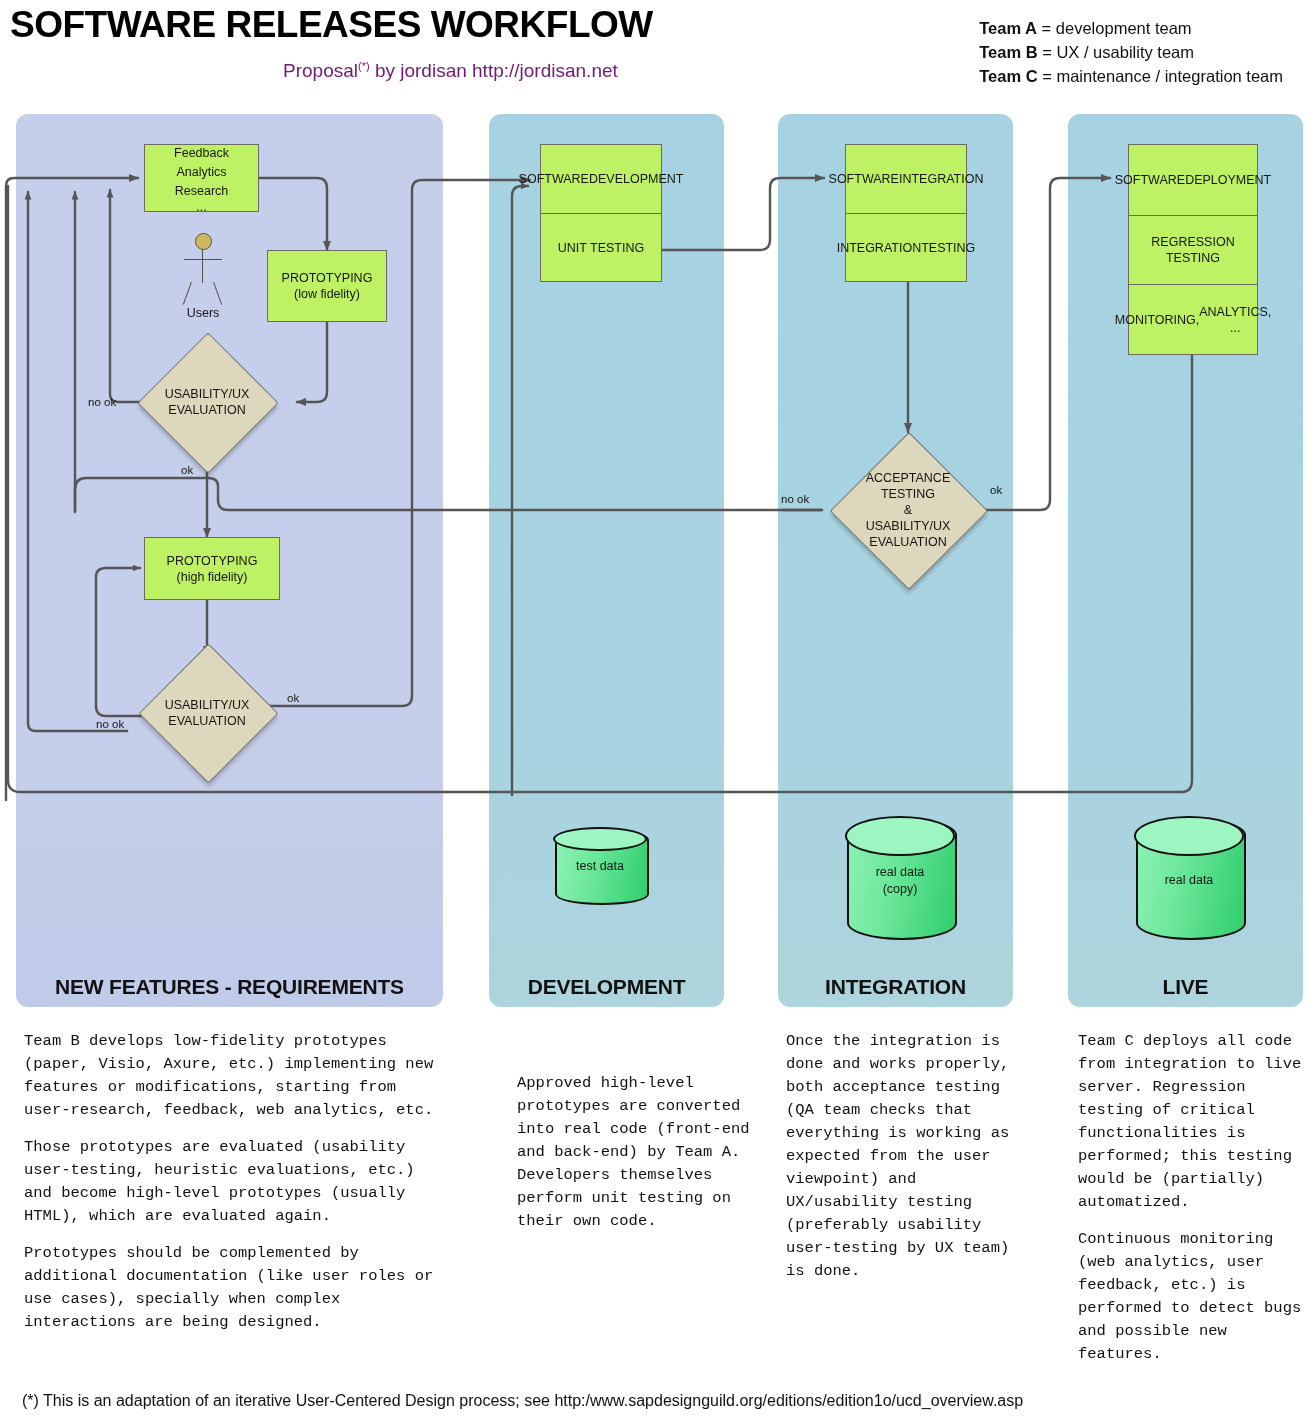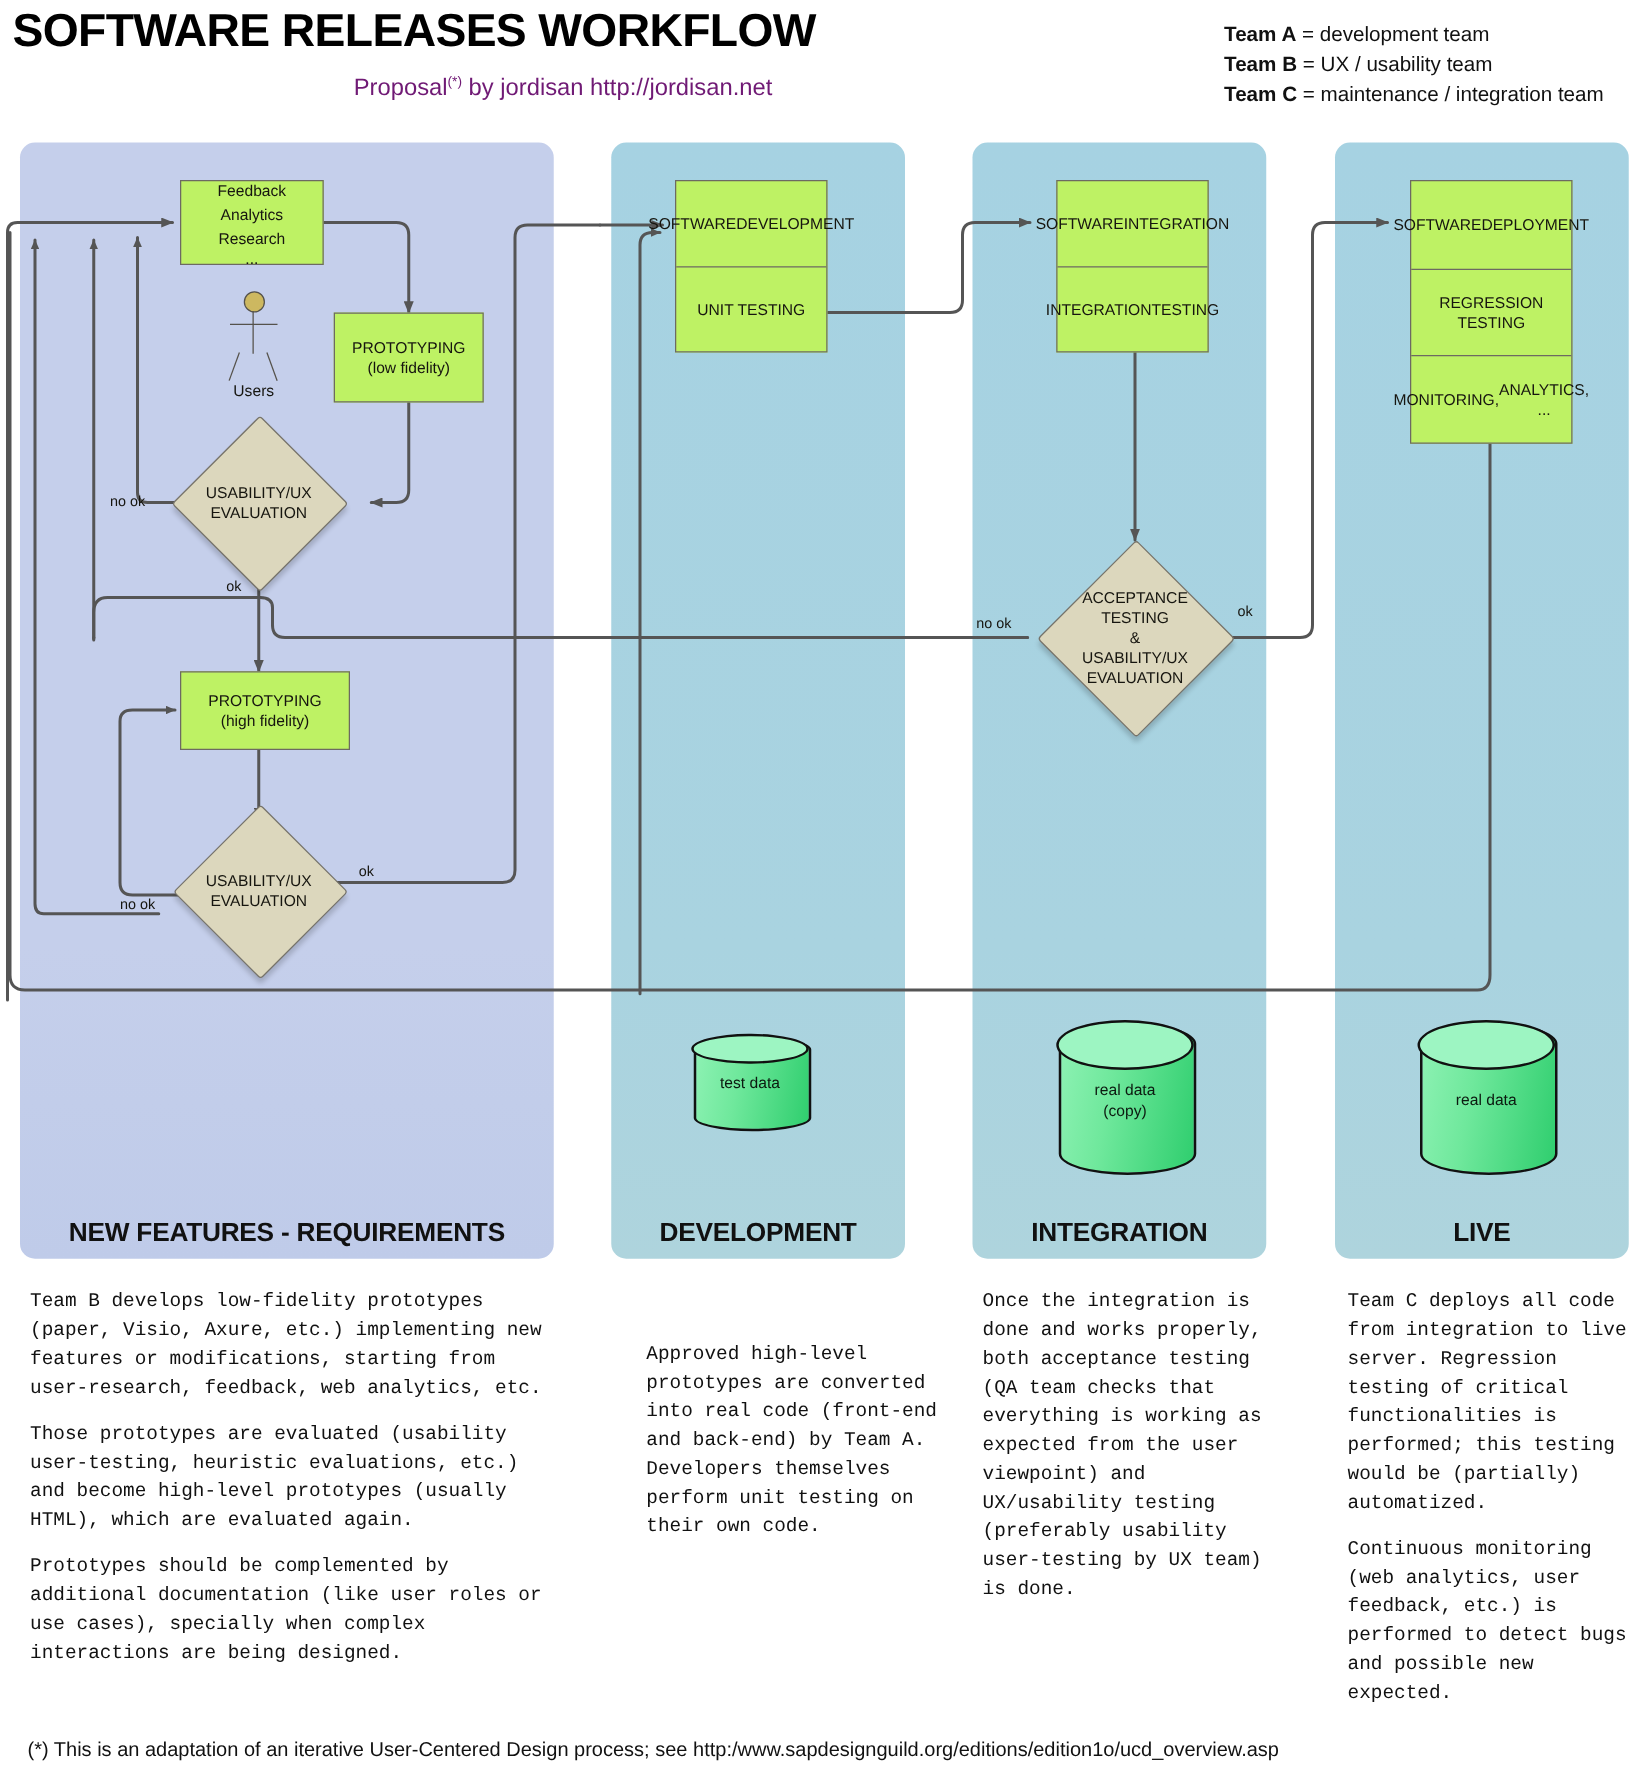--- a/index.html
+++ b/index.html
@@ -350,18 +350,18 @@
   <div class="desc" id="desc-development">
     <p>Approved high-level prototypes are converted into real code (front-end and back-end) by Team A. Developers themselves perform unit testing on their own code.</p>
   </div>
 
   <div class="desc" id="desc-integration">
     <p>Once the integration is done and works properly, both acceptance testing (QA team checks that everything is working as expected from the user viewpoint) and UX/usability testing (preferably usability user-testing by UX team) is done.</p>
   </div>
 
   <div class="desc" id="desc-live">
     <p>Team C deploys all code from integration to live server. Regression testing of critical functionalities is performed; this testing would be (partially) automatized.</p>
-    <p>Continuous monitoring (web analytics, user feedback, etc.) is performed to detect bugs and possible new expected.</p>
+    <p>Continuous monitoring (web analytics, user feedback, etc.) is performed to detect bugs and possible new features.</p>
   </div>
 
   <div id="footnote">(*) This is an adaptation of an iterative User-Centered Design process; see http:/www.sapdesignguild.org/editions/edition1o/ucd_overview.asp</div>
 
 </div>
 
 </body></html>

